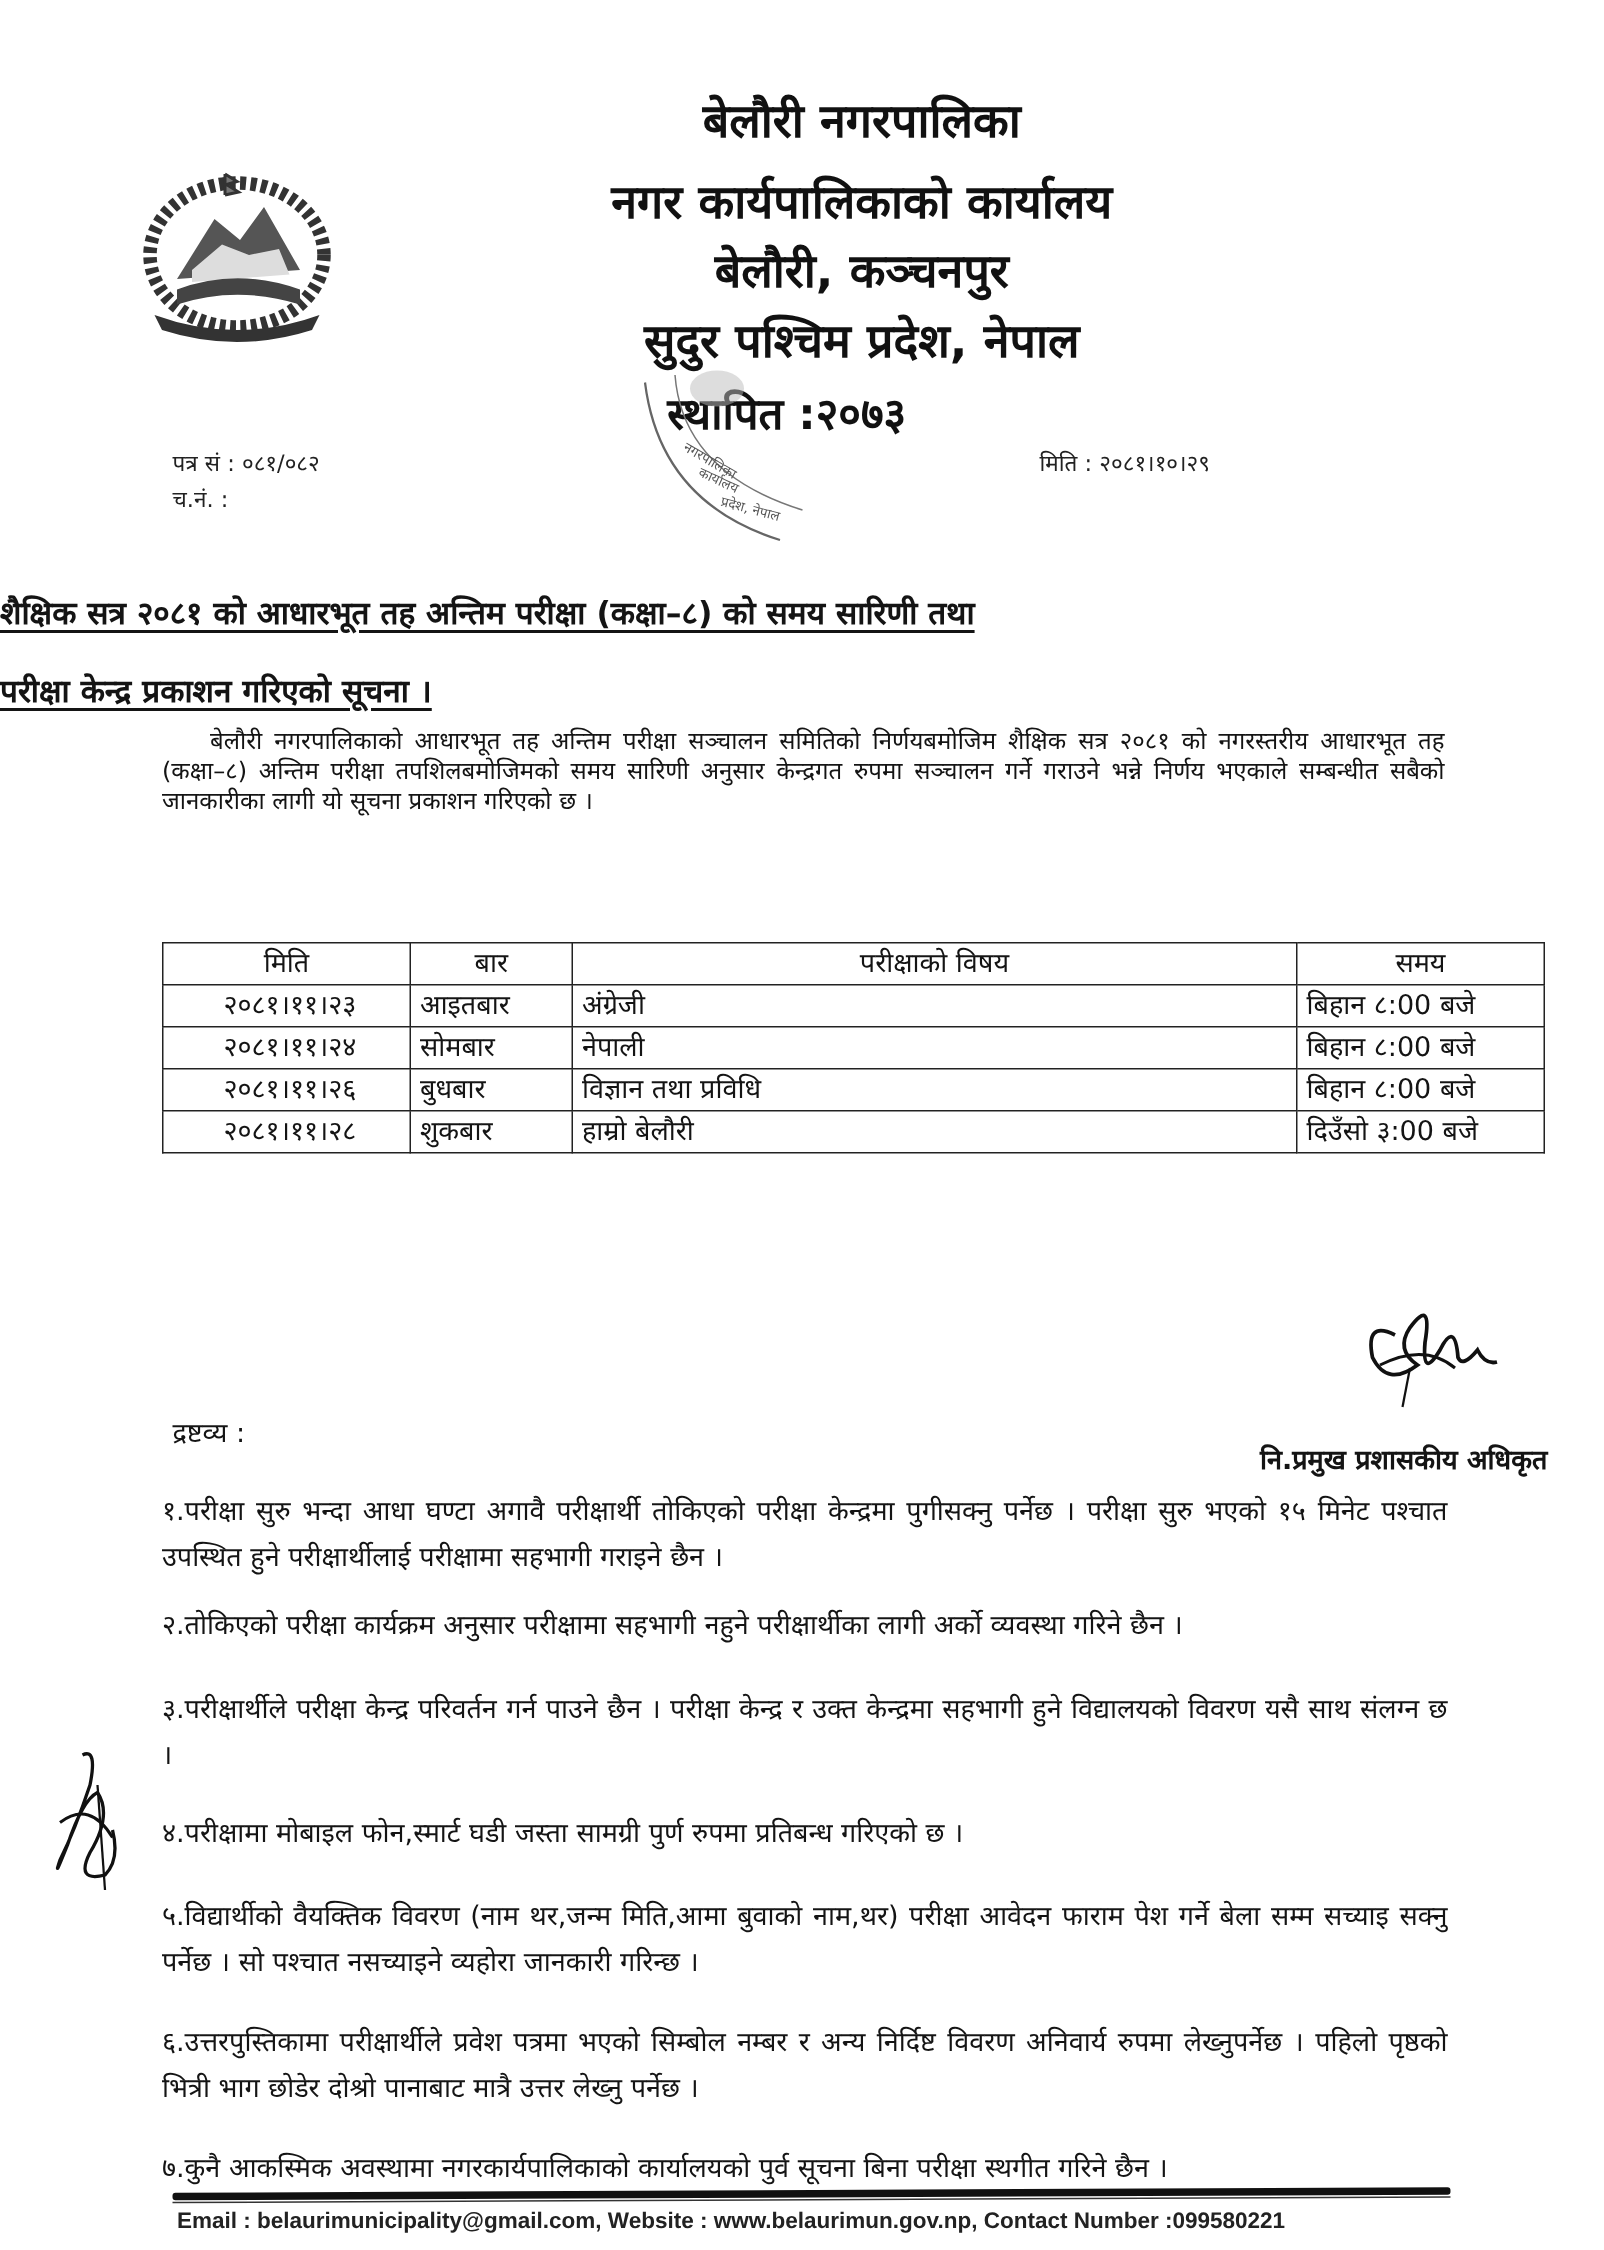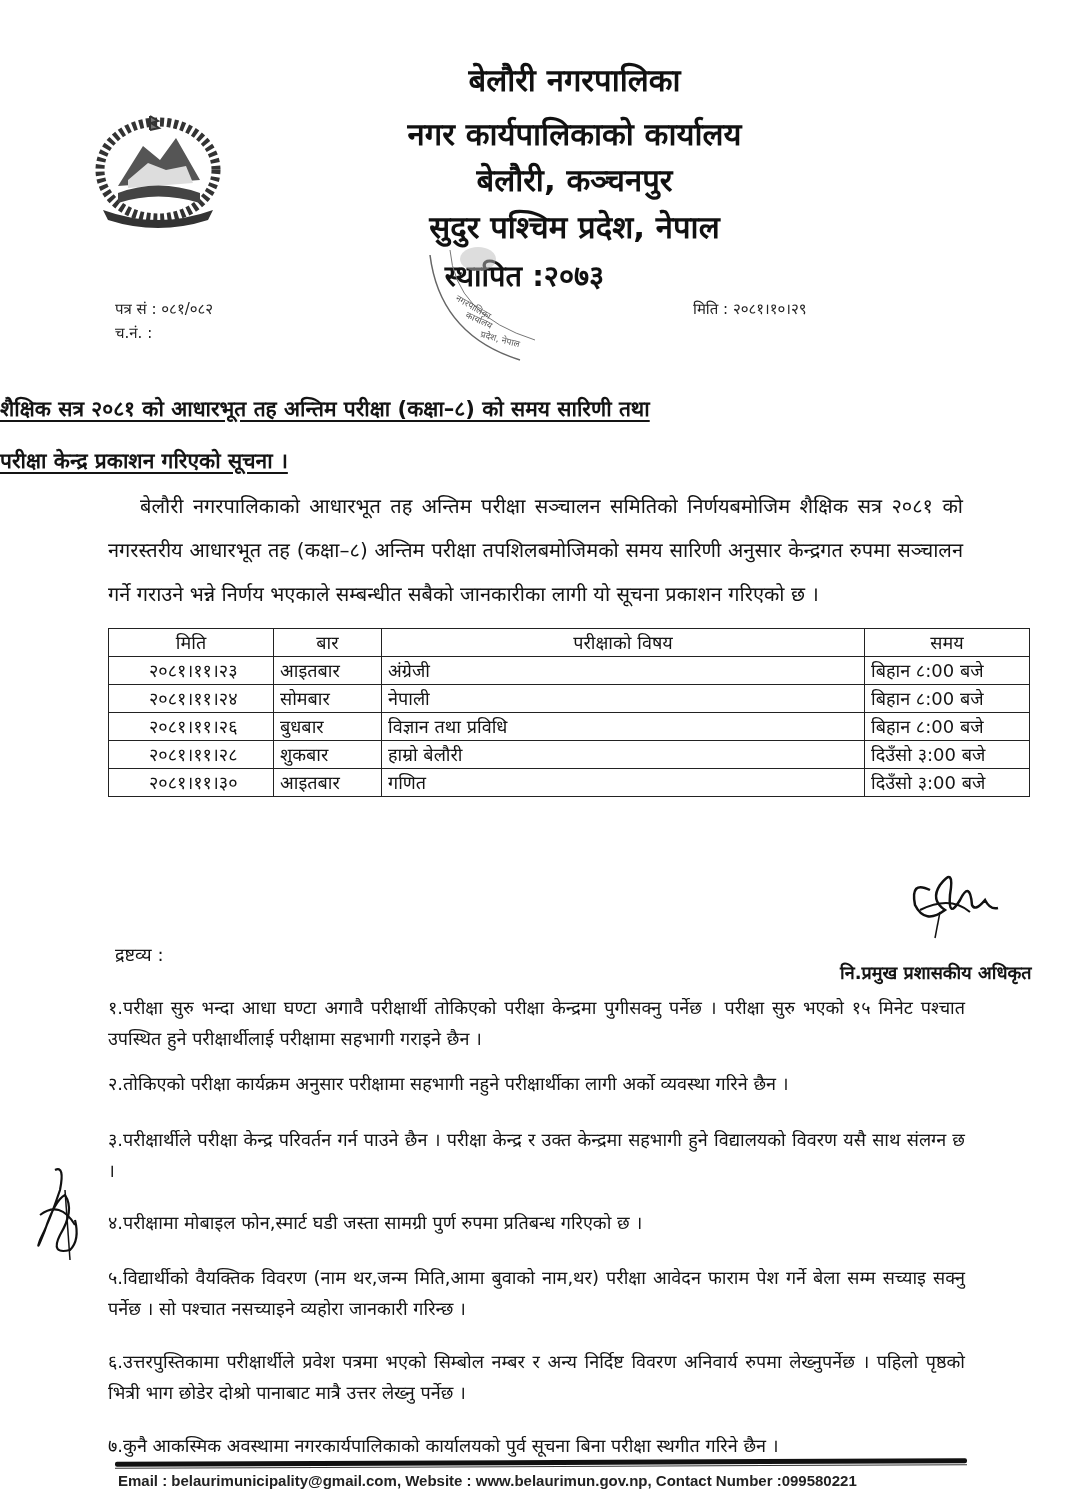--- a/index.html
+++ b/index.html
@@ -10,21 +10,21 @@
   .h1 { top:58px; font-size:31px; left:40px; }
   .h2 { top:112px; font-size:31px; left:40px; }
   .h3 { top:158px; font-size:31px; left:40px; }
   .h4 { top:205px; font-size:31px; left:40px; }
   .h5 { top:255px; font-size:29px; left:-10px; }
   #emblem { left:88px; top:108px; width:140px; height:125px; }
   #stamp { left:410px; top:245px; width:150px; height:125px; }
   .meta { font-size:15px; color:#222; }
   .title { left:0; width:1069px; text-align:left; font-size:21px; font-weight:bold; }
   .title span { text-decoration:underline; text-underline-offset:4px; }
-  .para { left:108px; width:855px; font-size:20px; line-height:44px; text-align:justify; text-indent:32px; }
+  .para { left:108px; width:855px; font-size:16px; line-height:20px; text-align:justify; text-indent:32px; }
   table { position:absolute; left:108px; top:628px; width:922px; border-collapse:collapse; font-size:18px; }
   td, th { border:1.5px solid #222; padding:0 6px; height:27px; line-height:27px; font-weight:normal; text-align:left; white-space:nowrap; }
   th { text-align:center; }
   td.c0 { width:118px;padding-left:40px; }
   td.c1 { width:95px; }
   td.c3 { width:152px; }
   .note { left:108px; width:857px; font-size:18px; line-height:31px; text-align:justify; }
   .footer-line { left:115px; top:1460px; width:852px; height:5px; background:#111; transform:rotate(-0.25deg); border-radius:2px; }
   .footer-line2 { left:115px; top:1466px; width:852px; height:1px; background:#333; transform:rotate(-0.25deg); }
   .footer { left:118px; top:1472px; font-size:15px; font-weight:bold; font-family:"Liberation Sans", sans-serif; color:#222; }
@@ -94,26 +94,20 @@
         <td class="c1">बुधबार</td>
         <td class="c2">विज्ञान तथा प्रविधि</td>
         <td class="c3">बिहान ८:00 बजे</td>
       </tr>
       <tr>
         <td class="c0">२०८१।११।२८</td>
         <td class="c1">शुकबार</td>
         <td class="c2">हाम्रो बेलौरी</td>
         <td class="c3">दिउँसो ३:00 बजे</td>
       </tr>
-      <tr>
-        <td class="c0">२०८१।११।३०</td>
-        <td class="c1">आइतबार</td>
-        <td class="c2">गणित</td>
-        <td class="c3">दिउँसो ३:00 बजे</td>
-      </tr>
     </tbody>
 </table>
 
 <svg id="sig-right" class="abs" viewBox="0 0 120 90">
   <path d="M30 40 Q10 30 15 55 Q25 75 45 60 Q30 50 40 35 Q55 15 50 45 Q48 70 60 50 Q70 30 72 55 Q75 62 85 50 Q90 60 98 58" fill="none" stroke="#111" stroke-width="2.5"></path>
   <path d="M20 60 Q50 45 70 62" fill="none" stroke="#111" stroke-width="2"></path>
   <path d="M40 62 L35 88" fill="none" stroke="#111" stroke-width="1.5"></path>
 </svg>
 <div class="abs" style="left:840px; top:960px; font-size:18px; font-weight:bold;">नि.प्रमुख प्रशासकीय अधिकृत</div>
 

